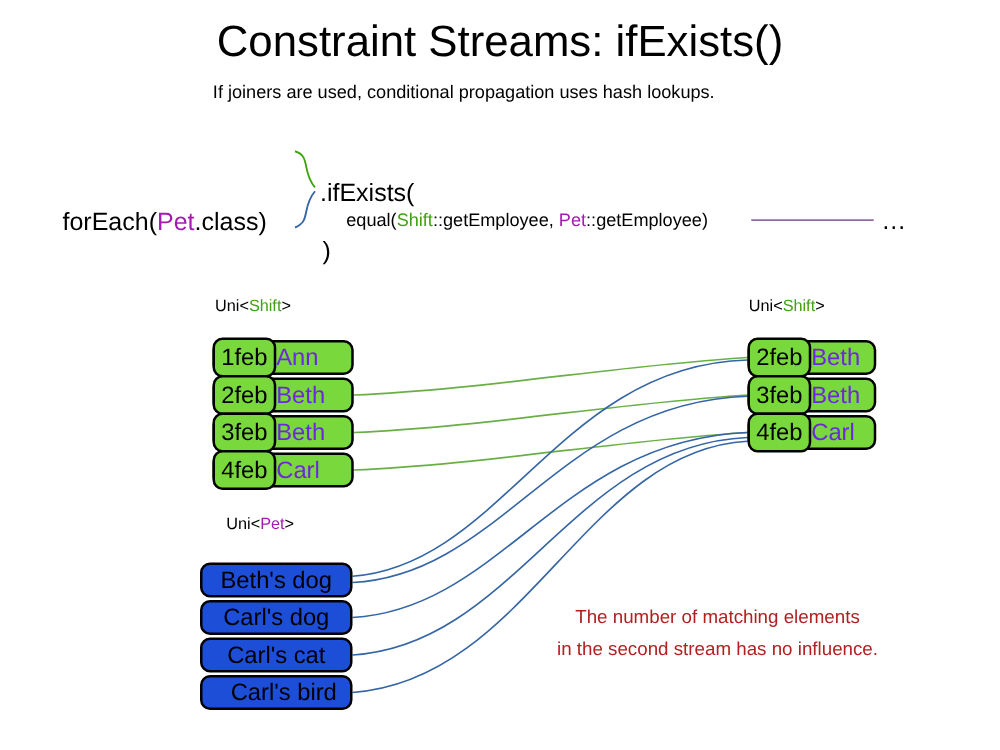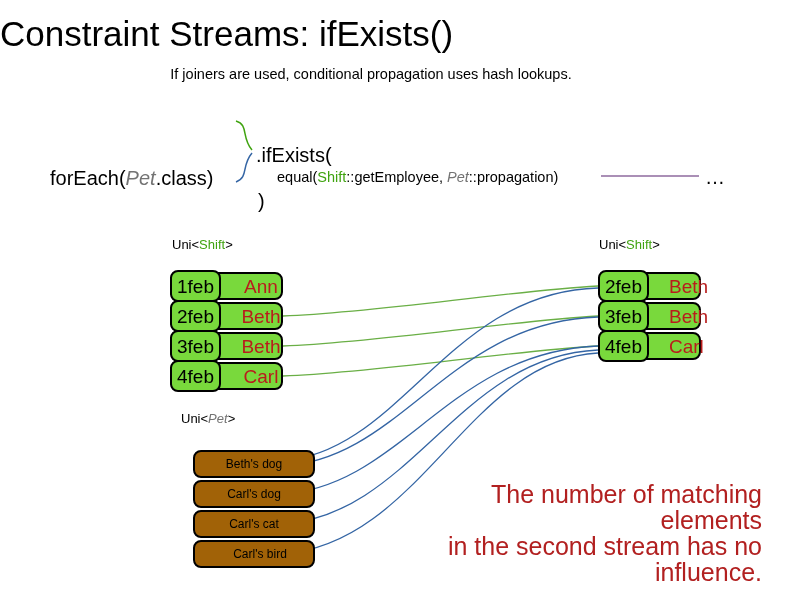--- a/index.html
+++ b/index.html
@@ -1,43 +1,43 @@
 <!DOCTYPE html>
 <html><head>
 <meta charset="utf-8">
 <style>
   html,body{margin:0;padding:0;background:#fff;}
   #slide{
     position:relative;width:800px;height:600px;background:#fff;overflow:hidden;
     font-family:"Liberation Sans","DejaVu Sans",sans-serif;color:#000;
   }
   .abs{position:absolute;}
-  #title{top:14px;left:0;width:800px;text-align:left;font-size:35px;letter-spacing:0;}
+  #title{top:14px;left:0;width:800px;text-align:center;font-size:35px;letter-spacing:0;}
   #subtitle{top:66px;left:0;width:742px;text-align:center;font-size:14.5px;}
   .code{font-size:20px;white-space:nowrap;}
   .code-small{font-size:14.5px;white-space:nowrap;}
   .green-t{color:#3fa30f;}
-  .blue-t{color:#737373;font-style:italic;}
+  .blue-t{color:#a21caf;}
   .stream-label{font-size:13px;white-space:nowrap;}
   .shift-row{
     box-sizing:border-box;height:28px;border:2px solid #000;border-radius:8px;
     background:#79d93c;display:flex;align-items:center;font-size:19px;line-height:1;
   }
   .date-cell{
     box-sizing:border-box;height:32px;margin:-2px 0 -2px -2px;border:2px solid #000;
     border-radius:8px;background:#79d93c;display:flex;align-items:center;
     padding:12px 5px;color:#000;
   }
-  .name-cell{flex:1;text-align:center;color:#b91c1c;margin-left:20px;}
+  .name-cell{flex:1;color:#6d28d9;}
   .pet-row{
     box-sizing:border-box;width:122px;height:28px;border:2px solid #000;border-radius:8px;
-    background:#a16207;display:flex;align-items:center;justify-content:center;
-    font-size:12px;color:#000;line-height:1;margin-left:33px;
+    background:#1d4ed8;display:flex;align-items:center;justify-content:center;
+    font-size:19px;color:#000;line-height:1;
   }
-  #note{top:481px;left:386px;width:376px;text-align:right;color:#b22020;font-size:25px;line-height:26px;}
+  #note{top:481px;left:386px;width:376px;text-align:center;color:#b22020;font-size:15px;line-height:26px;}
   #wires{top:0;left:0;width:800px;height:600px;pointer-events:none;z-index:0;}
   .layer{z-index:1;}
 </style>
 </head>
 <body>
 
 <div id="slide">
 
   <svg id="wires" class="abs" viewBox="0 0 800 600">
 
@@ -58,21 +58,21 @@
   </svg>
 
   <div id="title" class="abs layer">Constraint Streams: ifExists()</div>
   <div id="subtitle" class="abs layer">If joiners are used, conditional propagation uses hash lookups.</div>
 
   <div class="abs layer code" style="top:144px;left:256px;">.ifExists(</div>
   <div class="abs layer code" style="top:167px;left:50px;">
     <span>forEach(</span><span class="blue-t">Pet</span><span>.class)</span>
   </div>
   <div class="abs layer code-small" style="top:169px;left:277px;">
-    <span>equal(</span><span class="green-t">Shift</span><span>::getEmployee, </span><span class="blue-t">Pet</span><span>::propagation)</span>
+    <span>equal(</span><span class="green-t">Shift</span><span>::getEmployee, </span><span class="blue-t">Pet</span><span>::getEmployee)</span>
   </div>
   <div class="abs layer code" style="top:166px;left:705px;">…</div>
   <div class="abs layer code" style="top:190px;left:258px;">)</div>
 
   <div class="abs layer stream-label" style="top:237px;left:172px;">
     <span>Uni&lt;</span><span class="green-t">Shift</span><span>&gt;</span>
   </div>
   <div class="abs layer shift-row" style="top:272px;left:170px;width:113px;">
     <span class="date-cell">1feb</span>
     <span class="name-cell">Ann</span>

